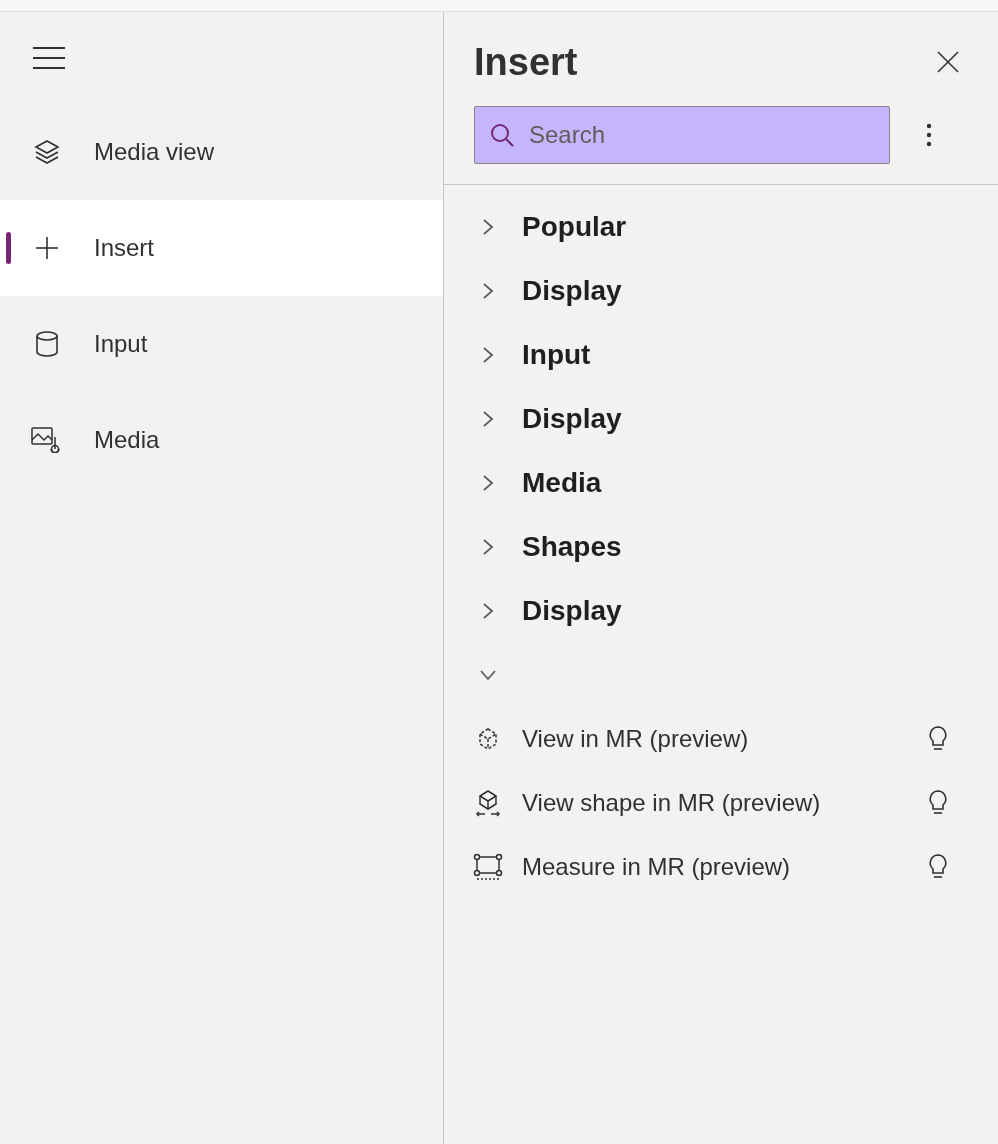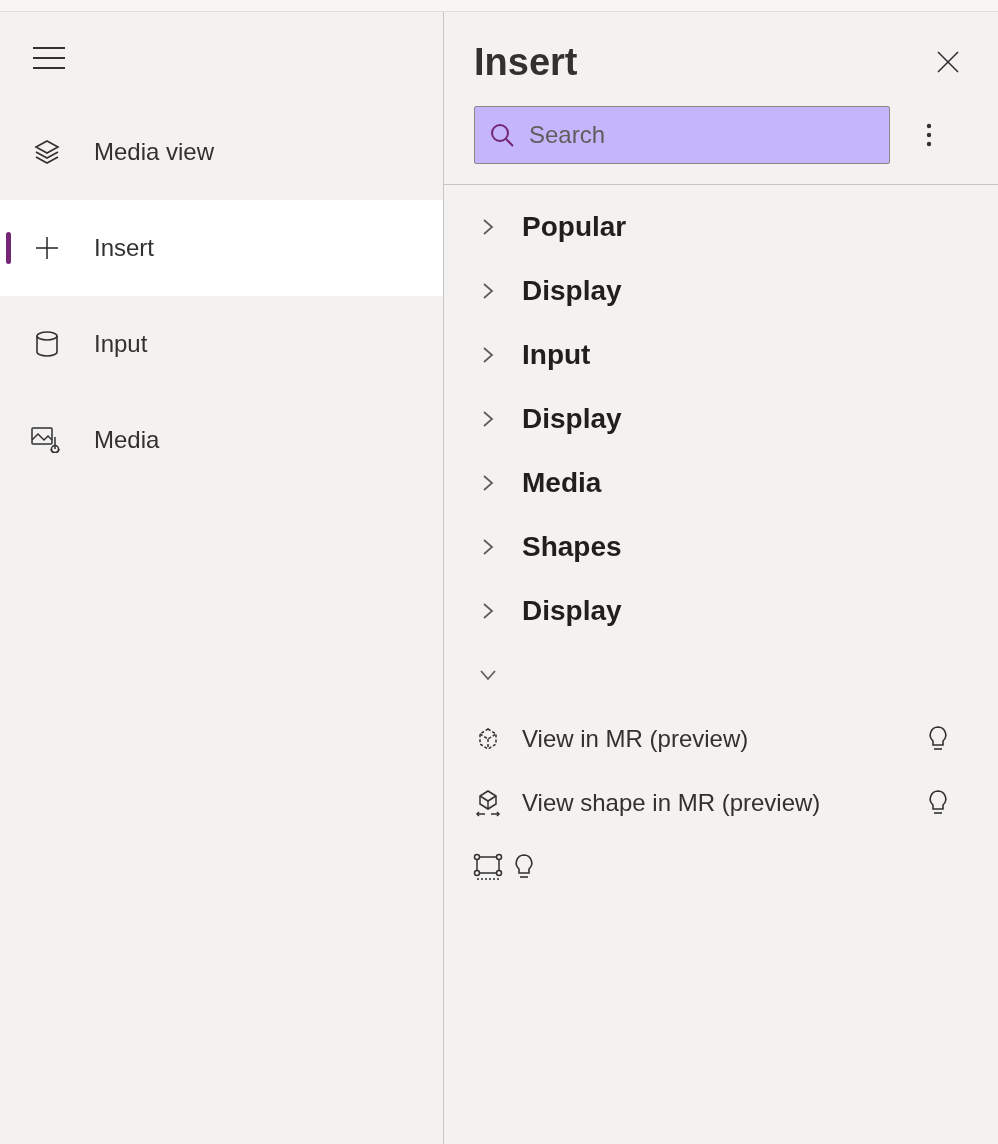--- a/index.html
+++ b/index.html
@@ -391,20 +391,21 @@
         <span class="mr-icon">
           <svg width="30" height="28" viewBox="0 0 30 28" fill="none" stroke="#323130" stroke-width="1.5">
             <rect x="4" y="4" width="22" height="16"></rect>
             <circle cx="4" cy="4" r="2.5" fill="#f3f2f1"></circle>
             <circle cx="26" cy="4" r="2.5" fill="#f3f2f1"></circle>
             <circle cx="4" cy="20" r="2.5" fill="#f3f2f1"></circle>
             <circle cx="26" cy="20" r="2.5" fill="#f3f2f1"></circle>
             <line x1="4" y1="26" x2="26" y2="26" stroke-dasharray="2 2"></line>
           </svg>
         </span>
+        <span class="mr-label">Measure in MR (preview)</span>
         <span class="bulb-icon">
           <svg width="22" height="28" viewBox="0 0 22 28" fill="none" stroke="#323130" stroke-width="1.6">
             <path d="M11 2 a8 8 0 0 1 5 14 v4 h-10 v-4 a8 8 0 0 1 5 -14 z"></path>
             <line x1="7" y1="24" x2="15" y2="24"></line>
           </svg>
         </span>
       </div>
 
     </div>
   </div>

